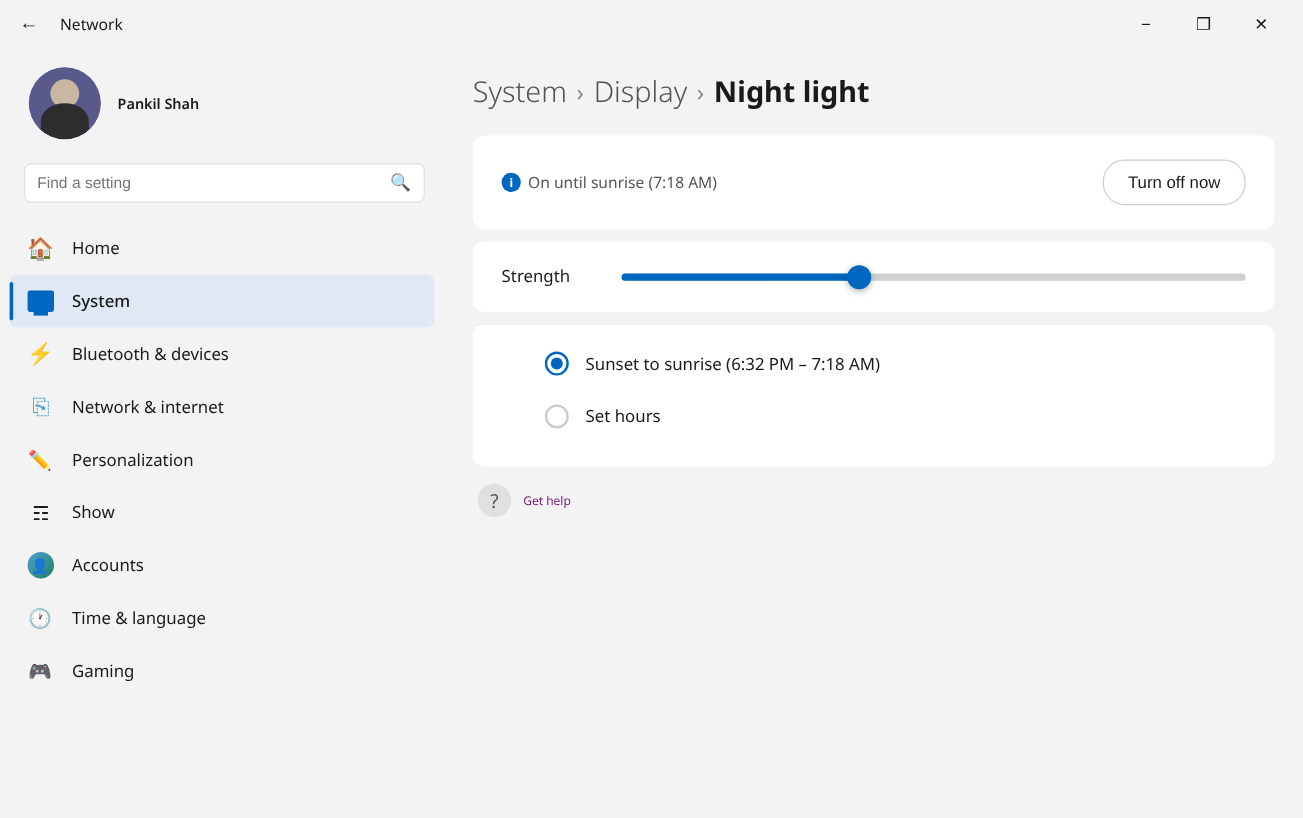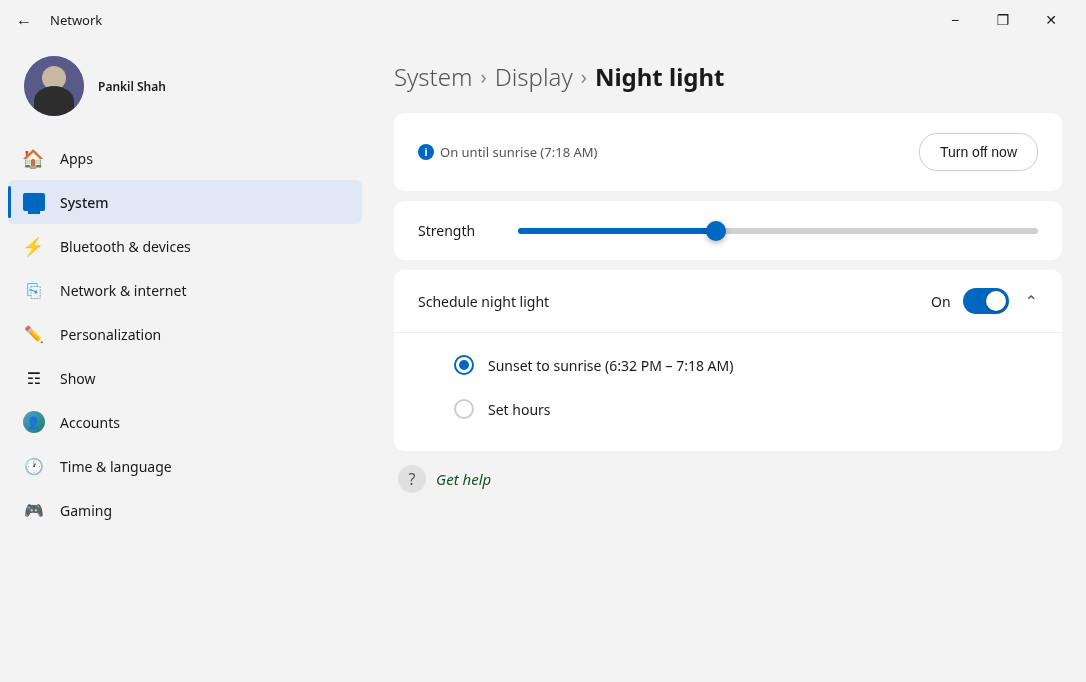--- a/index.html
+++ b/index.html
@@ -427,25 +427,24 @@
       height: 28px;
       border-radius: 50%;
       background: #e0e0e0;
       display: flex;
       align-items: center;
       justify-content: center;
       font-size: 16px;
       color: #555;
     }
     .get-help-link {
-      color: #14532d;
-      font-size: 15px;
+      color: #701a75;
+      font-size: 10px;
       text-decoration: none;
       cursor: pointer;
-      font-style: italic;
     }
 
     
     .back-btn {
       width: 32px;
       height: 32px;
       border-radius: 50%;
       border: none;
       background: transparent;
       cursor: pointer;
@@ -475,26 +474,30 @@
 
   <div class="sidebar">
 
     <div class="user-profile">
       <div class="avatar">
         <div class="avatar-img"></div>
       </div>
       <span class="user-name">Pankil Shah</span>
     </div>
 
+    <div class="search-box">
+      <input class="search-input" type="text" placeholder="Find a setting" style="">
+      <span class="search-icon-svg">🔍</span>
+    </div>
 
     <ul class="nav-list">
 
       <li class="nav-item">
         <div class="nav-icon icon-home">🏠</div>
-        <span>Apps</span>
+        <span>Home</span>
       </li>
 
       <li class="nav-item active">
         <div class="nav-icon">
           <div class="icon-system"></div>
         </div>
         <span>System</span>
       </li>
 
       <li class="nav-item">
@@ -575,30 +578,20 @@
       <span class="strength-label">Strength</span>
       <div class="slider-container">
         <div class="slider-track">
           <div class="slider-fill" style="width: 38%;"></div>
           <div class="slider-thumb" style="left: 38%;"></div>
         </div>
       </div>
     </div>
 
     <div class="card">
-      <div class="schedule-header">
-        <span class="schedule-header-left">Schedule night light</span>
-        <div class="schedule-header-right">
-          <span class="on-label">On</span>
-          <div class="toggle">
-            <div class="toggle-thumb"></div>
-          </div>
-          <span class="chevron-up">⌃</span>
-        </div>
-      </div>
 
       <div class="schedule-options">
 
         <div class="radio-option">
           <div class="radio-circle selected">
           </div>
           <span>Sunset to sunrise (6:32 PM – 7:18 AM)</span>
         </div>
 
         <div class="radio-option">

